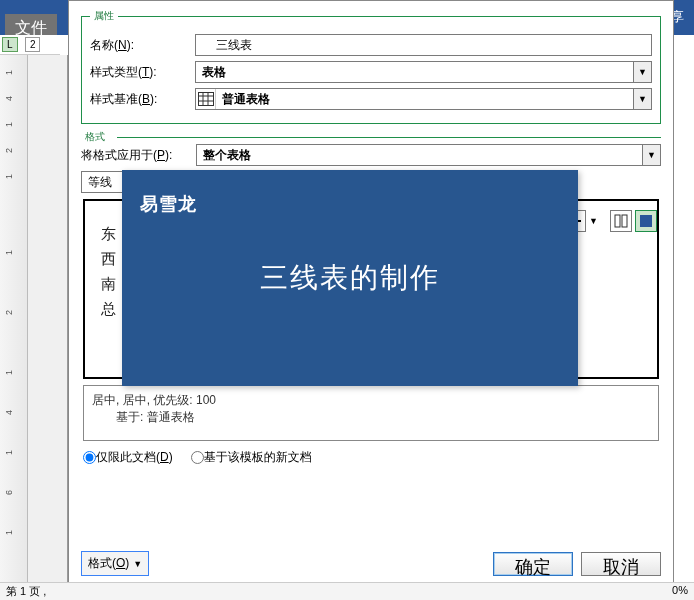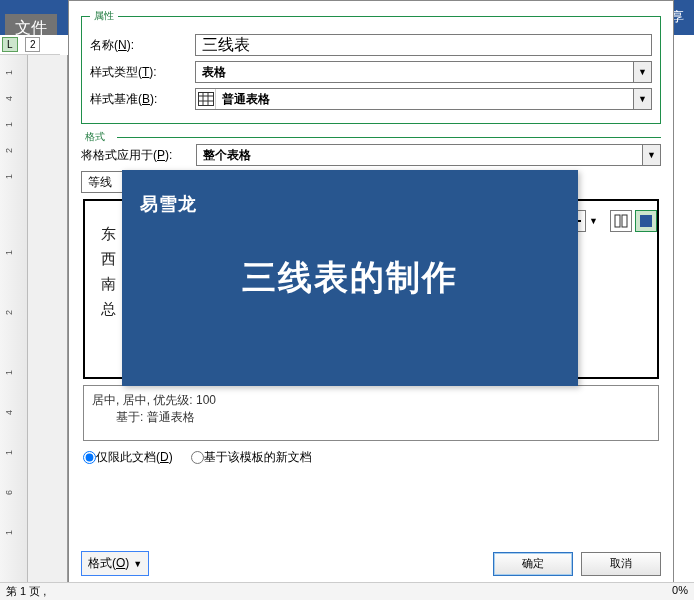--- a/index.html
+++ b/index.html
@@ -94,21 +94,21 @@
       padding: 6px 8px 8px 8px;
       margin-bottom: 6px;
     }
     fieldset.nb { border: none; padding: 0; margin-top:2px;}
     legend { color: #1f7a3e; font-size: 10px; padding: 0 4px; }
     .row { display: flex; align-items: center; margin: 5px 0; }
     .lbl { width: 105px; text-align: left; padding-right: 6px; }
     .lbl u { text-decoration: underline; }
     input.txt {
       flex: 1; height: 22px; border: 1px solid #7a7a7a;
-      padding: 2px 6px; font-family: inherit; font-size: 16px;
+      padding: 2px 20px; font-family: inherit; font-size: 12px;
     }
     .combo-wrap {
       flex: 1; display: flex; align-items: stretch;
       border: 1px solid #7a7a7a; height: 22px; background:#fff;
     }
     .combo-wrap .cicon {
       width: 20px; display:flex; align-items:center; justify-content:center;
       border-right: 1px solid #ccc;
     }
     .combo-wrap .cval { flex:1; padding: 2px 6px; display:flex; align-items:center;font-weight:bold;}
@@ -153,21 +153,21 @@
       color:#fff;
       box-shadow: 2px 2px 6px rgba(0,0,0,.25);
     }
     .ov-logo {
       position:absolute; top:22px; left:18px;
       font-size:18px; font-weight:bold; letter-spacing:1px;
     }
     .ov-title {
       position:absolute; top:50%; left:50%;
       transform: translate(-50%, -50%);
-      font-size: 34px; font-weight: bold;
+      font-size: 28px; font-weight: normal;
       letter-spacing: 2px;
     }
     .desc-box {
       border:1px solid #888; height: 56px;
       padding: 6px 8px; font-size:12px; color:#333;
       margin: 6px 2px;
     }
     .radio-row {
       margin: 8px 2px; display:flex; gap: 18px; align-items:center;
     }
@@ -179,21 +179,21 @@
     .format-dd {
       border:1px solid #3b82f6; background:#f4f4f4;
       padding: 3px 6px; display:flex; align-items:center; gap:4px;
       cursor:pointer;
     }
     .spacer { flex:1; }
     .btn {
       min-width: 80px; height:24px; border:1px solid #7a7a7a;
       background: linear-gradient(#fefefe,#e6e6e6);
       padding: 2px 14px; margin-left:8px; cursor:pointer;
-      font-family:inherit; font-size:11px;
+      font-family:inherit; font-size:18px;
     }
     .btn.primary { border:1px solid #2d74c4; box-shadow: inset 0 0 0 1px #a5cdee;}
     svg.mini-table { width:16px; height:14px; }
     svg.tb-ico { width:14px; height:14px; }
   </style>
 </head>
 <body>
 
 <div class="app-frame"></div>
 <button class="file-btn">文件</button>

